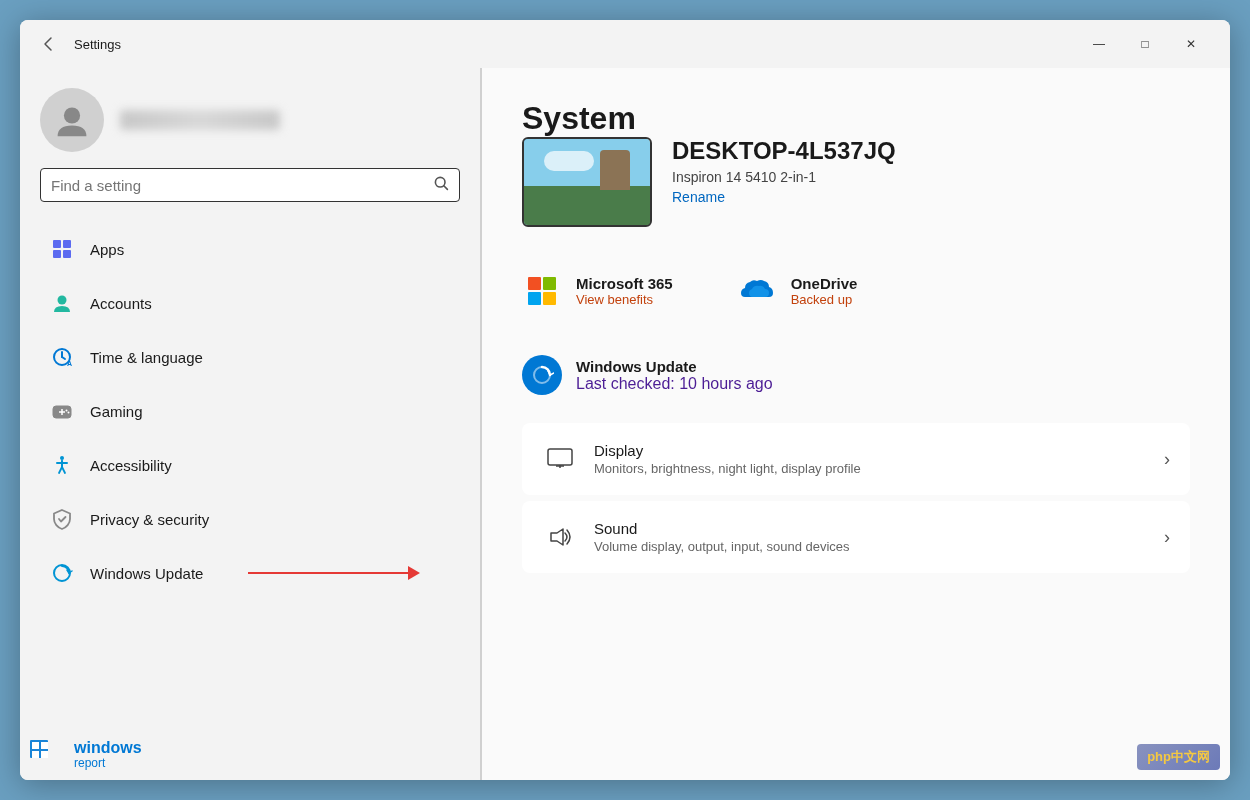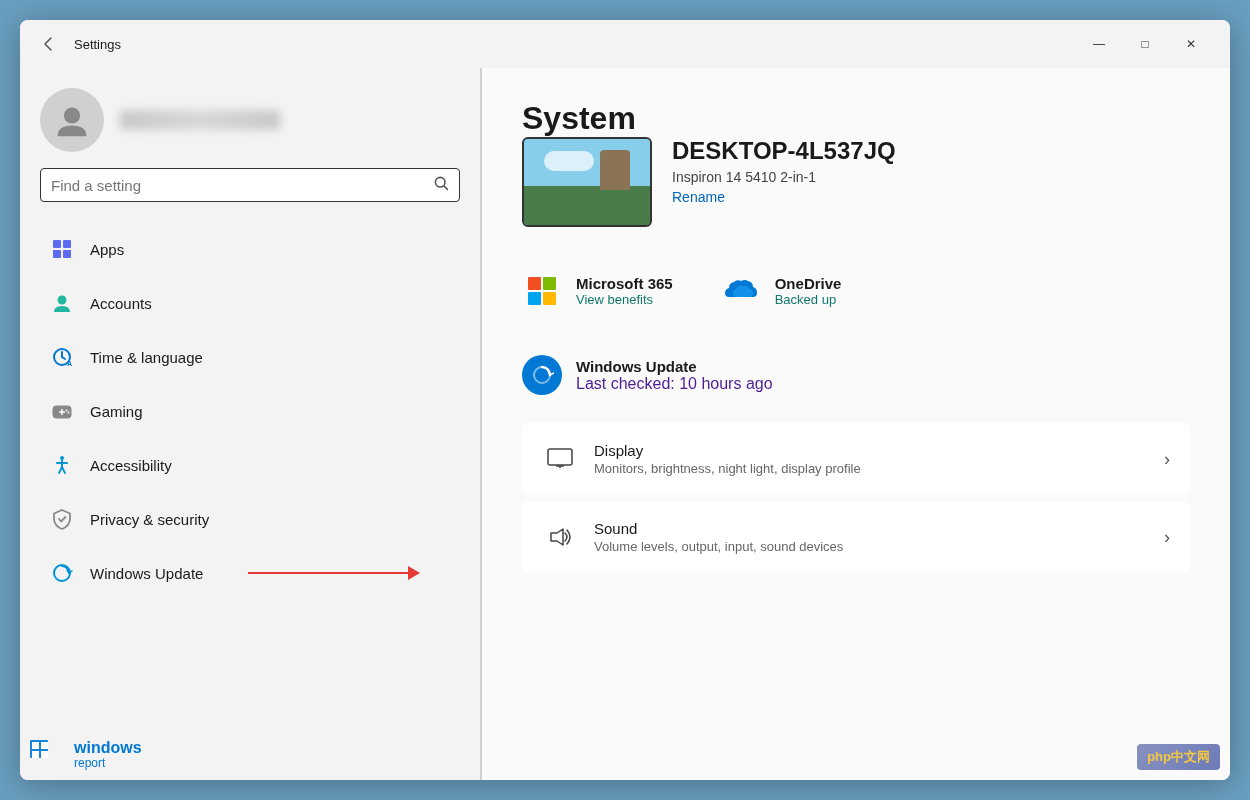--- a/index.html
+++ b/index.html
@@ -240,42 +240,42 @@
       border-radius: 4px 4px 0 0;
     }
     .device-info { display: flex; flex-direction: column; gap: 4px; }
     .device-name { font-size: 24px; font-weight: 700; color: #1a1a1a; }
     .device-model { font-size: 14px; color: #444; }
     .device-rename { font-size: 14px; color: #0067c0; cursor: pointer; text-decoration: none; }
 
     
     .quick-links {
       display: flex;
-      gap: 48px;
+      gap: 64px;
       margin-bottom: 28px;
       padding: 16px 0;
     }
     .quick-link-item {
       display: flex;
       align-items: center;
       gap: 14px;
       cursor: pointer;
     }
     .ql-icon {
       width: 40px;
       height: 40px;
       display: flex;
       align-items: center;
       justify-content: center;
       font-size: 28px;
       flex-shrink: 0;
     }
     .ql-info { display: flex; flex-direction: column; }
     .ql-title { font-size: 15px; font-weight: 600; color: #1a1a1a; }
-    .ql-sub { font-size: 13px; color: #0f766e; }
+    .ql-sub { font-size: 13px; color: #c2410c; }
 
     
     .wu-item {
       display: flex;
       align-items: center;
       gap: 14px;
       margin-bottom: 28px;
       cursor: pointer;
     }
     .wu-icon {
@@ -615,21 +615,21 @@
         <div class="setting-row" style="margin-top:4px;">
           <div class="setting-row-icon">
             <svg width="26" height="22" viewBox="0 0 26 22">
               <polygon points="4,7 10,7 16,3 16,19 10,15 4,15" fill="none" stroke="#444" stroke-width="1.5" stroke-linejoin="round"></polygon>
               <path d="M18 7 Q22 11 18 15" stroke="#444" stroke-width="1.5" fill="none" stroke-linecap="round"></path>
               <path d="M20 4 Q26 11 20 18" stroke="#444" stroke-width="1.5" fill="none" stroke-linecap="round"></path>
             </svg>
           </div>
           <div class="setting-row-info">
             <span class="setting-row-title">Sound</span>
-            <span class="setting-row-sub">Volume levels, output, input, sound devices</span>
+            <span class="setting-row-sub">Volume display, output, input, sound devices</span>
           </div>
           <span class="setting-row-arrow">›</span>
         </div>
 
       </div>
     </div>
   </div>
 
   <div class="watermark-wr">
     <div style="display:flex;align-items:center;gap:4px;">

